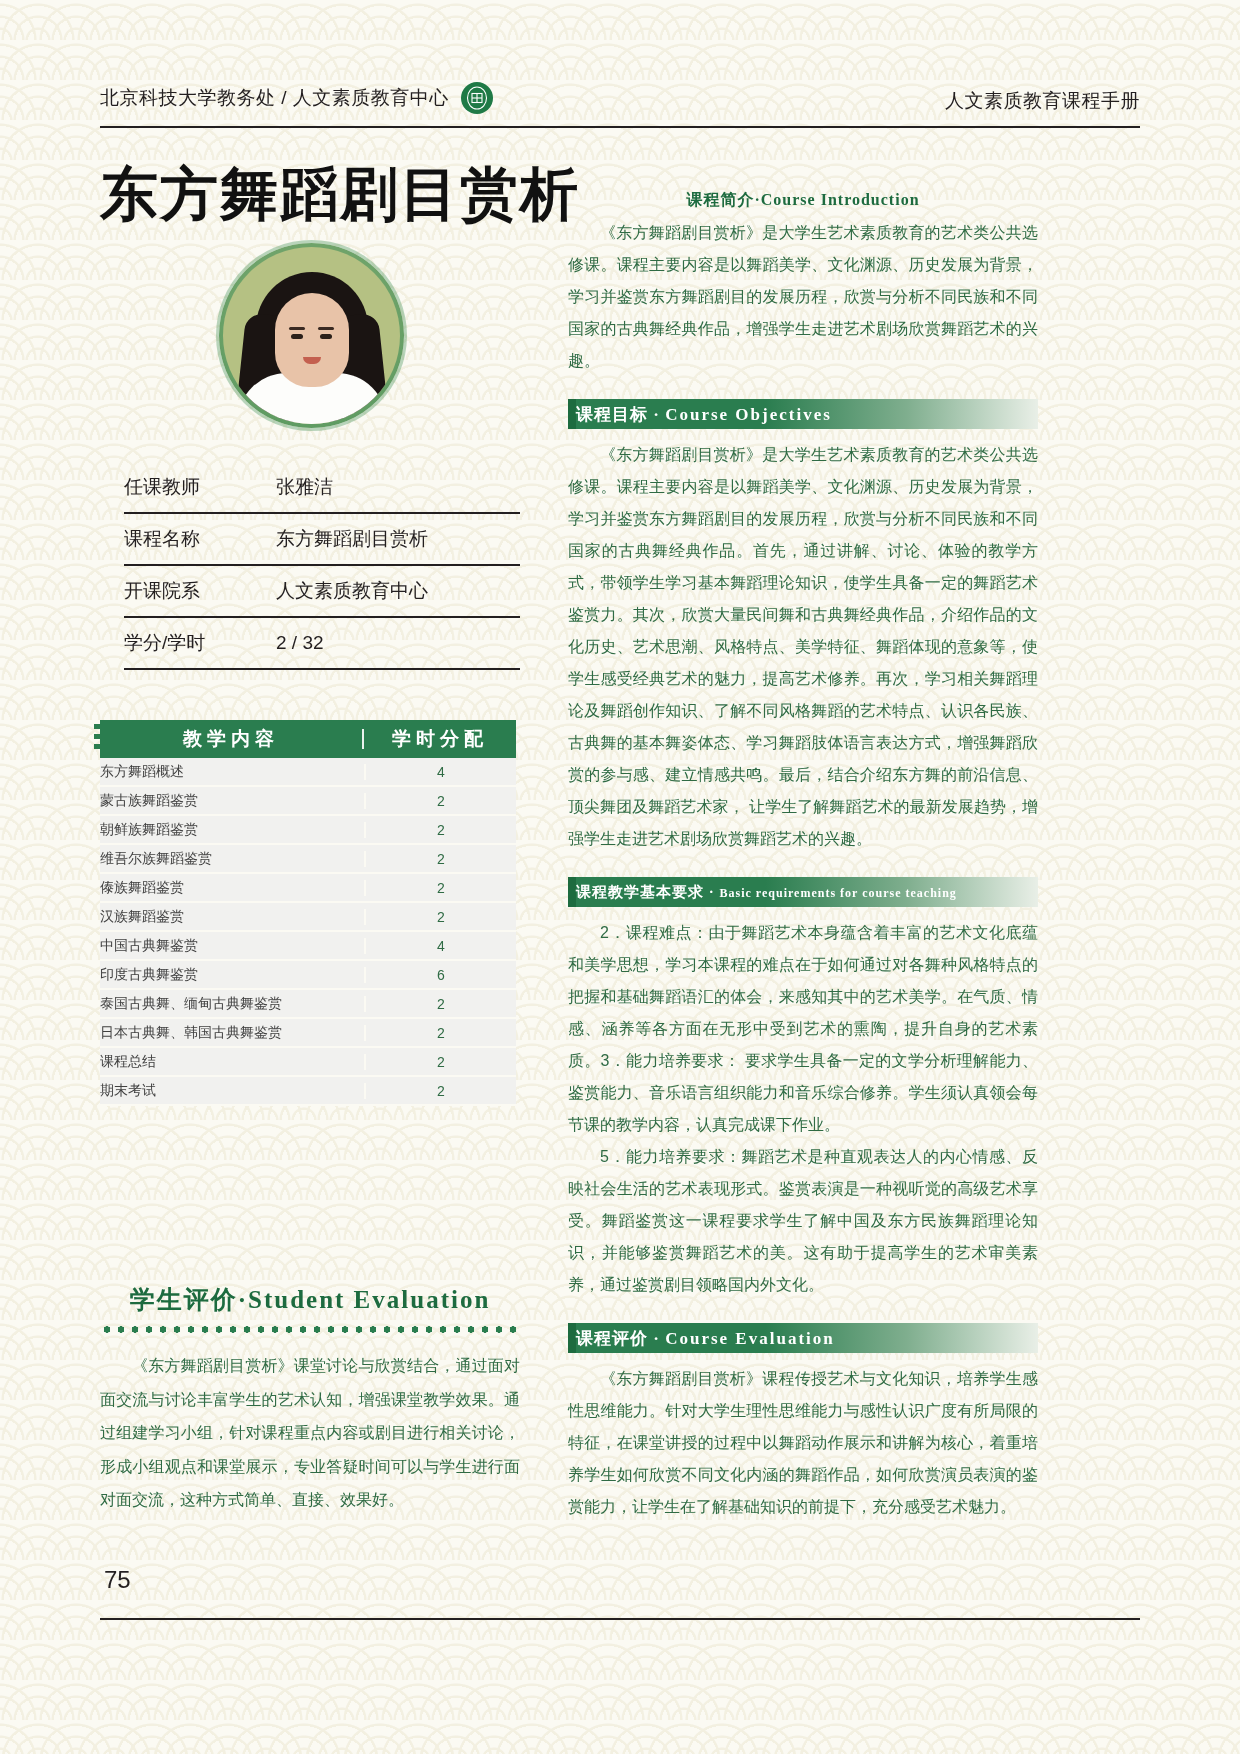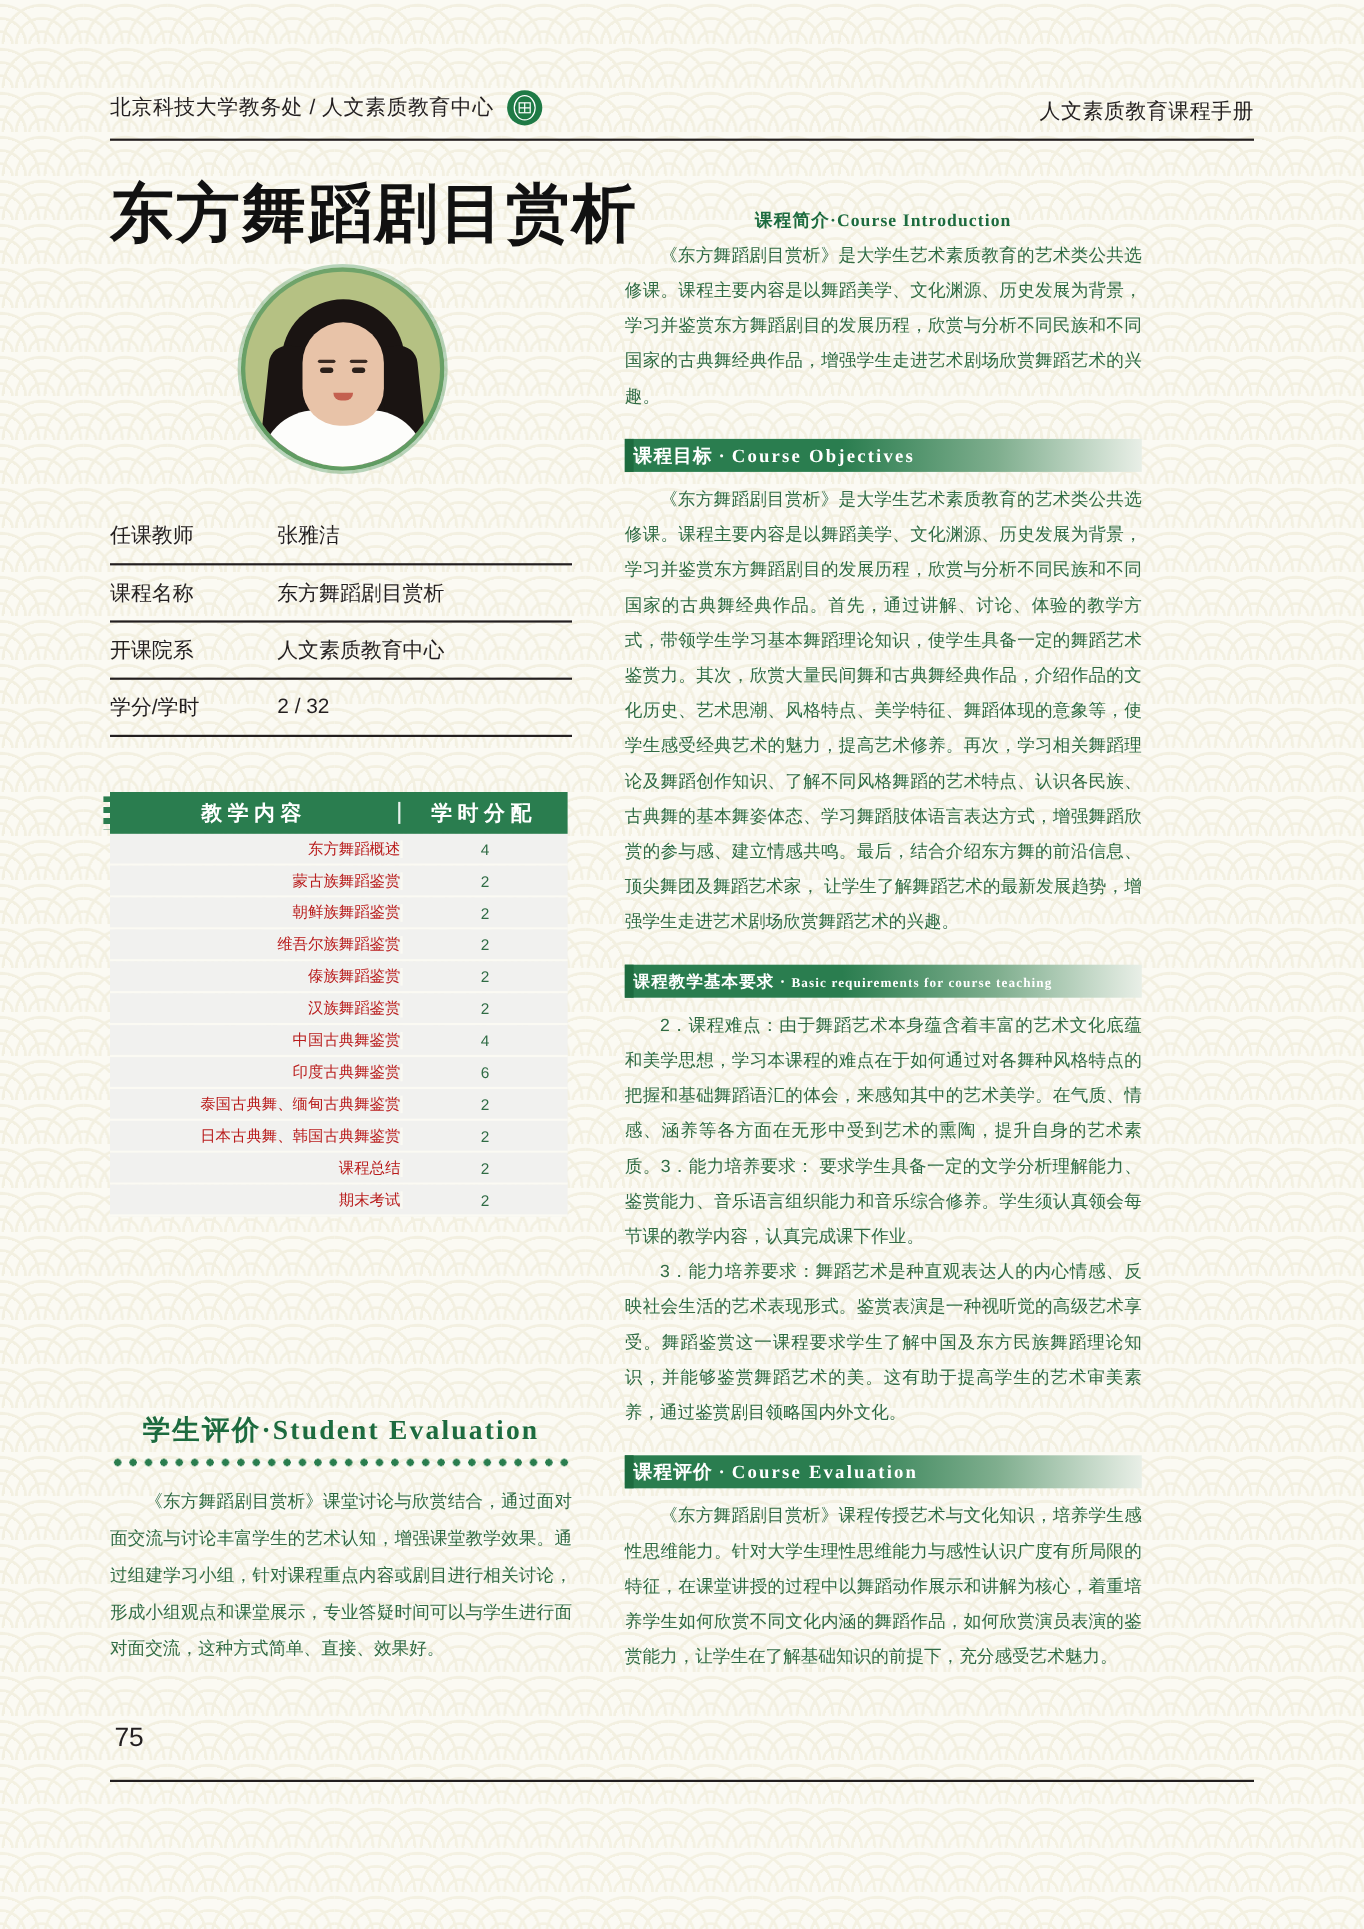--- a/index.html
+++ b/index.html
@@ -105,20 +105,21 @@
     background:#dcb296; z-index:0;
   }
 
   
   .info{
     position:absolute; left:100px; top:462px; width:420px;
   }
   .info-row{
     display:flex; align-items:center; height:52px;
     border-bottom:2px solid #231f20;
+    margin-left:24px;
   }
   .info-row:last-child{ border-bottom:2px solid #231f20; }
   .info-label{ width:152px; font-size:19px; color:#231f20;}
   .info-value{ font-size:19px; color:#231f20;}
 
   
   .ctbl{
     position:absolute; left:100px; top:720px; width:416px;
   }
   .ctbl-head{
@@ -131,21 +132,21 @@
     background:repeating-linear-gradient(to bottom,#2a7d4f 0 5px,transparent 5px 10px);
   }
   .ctbl-head .c1{ flex:1; text-align:center; font-size:19px; font-weight:bold; letter-spacing:5px; }
   .ctbl-head .sep{ width:2px; height:20px; background:#fff; opacity:.9; }
   .ctbl-head .c2{ width:152px; text-align:center; font-size:19px; font-weight:bold; letter-spacing:5px;}
   .ctbl-row{
     display:flex; align-items:center; height:29px;
     background:#f1f1ef; border-bottom:2px solid #fbfaf3;
   }
   .ctbl-row .c1{
-    flex:1; text-align:right; font-size:14px; color:#b91c1c;
+    flex:1; text-align:left; font-size:14px; color:#404040;
   }
   .ctbl-row .c2{
     width:152px; text-align:center; font-size:14px; color:#2f6b44;
     border-left:2px solid #fbfaf3;
   }
 
   
   .seval{
     position:absolute; left:100px; top:1283px; width:420px;
   }
@@ -339,21 +340,21 @@
     <p class="para">《东方舞蹈剧目赏析》是大学生艺术素质教育的艺术类公共选修课。课程主要内容是以舞蹈美学、文化渊源、历史发展为背景，学习并鉴赏东方舞蹈剧目的发展历程，欣赏与分析不同民族和不同国家的古典舞经典作品。首先，通过讲解、讨论、体验的教学方式，带领学生学习基本舞蹈理论知识，使学生具备一定的舞蹈艺术鉴赏力。其次，欣赏大量民间舞和古典舞经典作品，介绍作品的文化历史、艺术思潮、风格特点、美学特征、舞蹈体现的意象等，使学生感受经典艺术的魅力，提高艺术修养。再次，学习相关舞蹈理论及舞蹈创作知识、了解不同风格舞蹈的艺术特点、认识各民族、古典舞的基本舞姿体态、学习舞蹈肢体语言表达方式，增强舞蹈欣赏的参与感、建立情感共鸣。最后，结合介绍东方舞的前沿信息、顶尖舞团及舞蹈艺术家， 让学生了解舞蹈艺术的最新发展趋势，增强学生走进艺术剧场欣赏舞蹈艺术的兴趣。</p>
 
     <div class="banner small">
       <span class="bar"></span>
       <span class="btxt">
         <span>课程教学基本要求 ·</span>
         <span class="en">Basic requirements for course teaching</span>
       </span>
     </div>
     <p class="para">2．课程难点：由于舞蹈艺术本身蕴含着丰富的艺术文化底蕴和美学思想，学习本课程的难点在于如何通过对各舞种风格特点的把握和基础舞蹈语汇的体会，来感知其中的艺术美学。在气质、情感、涵养等各方面在无形中受到艺术的熏陶，提升自身的艺术素质。3．能力培养要求： 要求学生具备一定的文学分析理解能力、鉴赏能力、音乐语言组织能力和音乐综合修养。学生须认真领会每节课的教学内容，认真完成课下作业。</p>
-    <p class="para">3．能力培养要求：舞蹈艺术是种直观表达人的内心情感、反映社会生活的艺术表现形式。鉴赏表演是一种视听觉的高级艺术享受。舞蹈鉴赏这一课程要求学生了解中国及东方民族舞蹈理论知识，并能够鉴赏舞蹈艺术的美。这有助于提高学生的艺术审美素养，通过鉴赏剧目领略国内外文化。</p>
+    <p class="para">5．能力培养要求：舞蹈艺术是种直观表达人的内心情感、反映社会生活的艺术表现形式。鉴赏表演是一种视听觉的高级艺术享受。舞蹈鉴赏这一课程要求学生了解中国及东方民族舞蹈理论知识，并能够鉴赏舞蹈艺术的美。这有助于提高学生的艺术审美素养，通过鉴赏剧目领略国内外文化。</p>
 
     <div class="banner">
       <span class="bar"></span>
       <span class="btxt">
         <span>课程评价 ·</span>
         <span class="en">Course Evaluation</span>
       </span>
     </div>
     <p class="para">《东方舞蹈剧目赏析》课程传授艺术与文化知识，培养学生感性思维能力。针对大学生理性思维能力与感性认识广度有所局限的特征，在课堂讲授的过程中以舞蹈动作展示和讲解为核心，着重培养学生如何欣赏不同文化内涵的舞蹈作品，如何欣赏演员表演的鉴赏能力，让学生在了解基础知识的前提下，充分感受艺术魅力。</p>
   </div>

